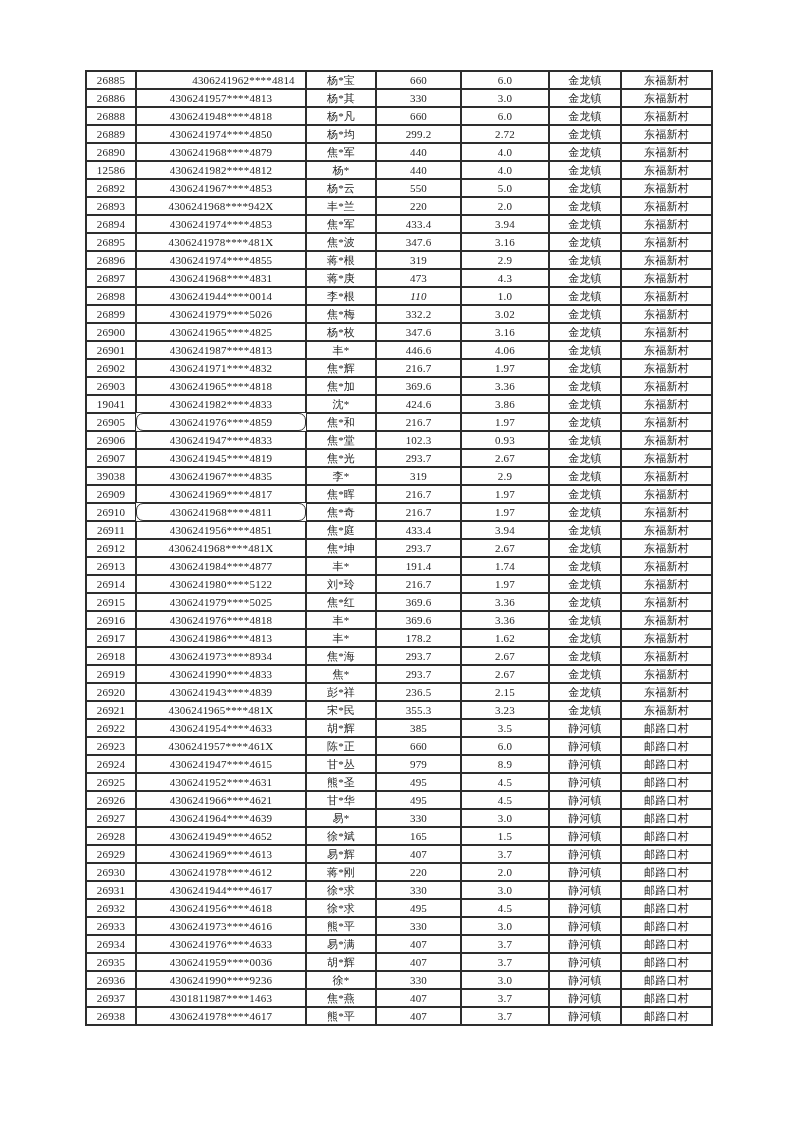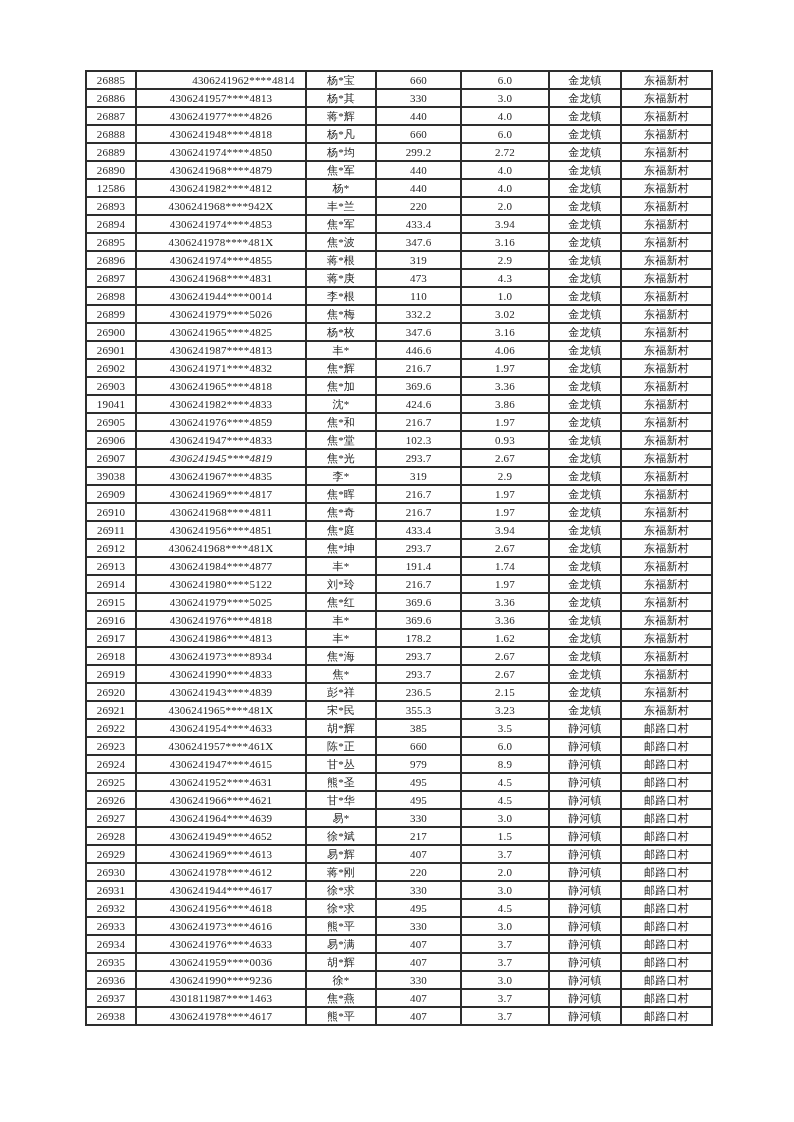--- a/index.html
+++ b/index.html
@@ -74,29 +74,20 @@
         <tr>
           <td style="border-color: rgb(46, 46, 46);">26886</td>
           <td style="border-color: rgb(46, 46, 46);">4306241957****4813</td>
           <td style="border-color: rgb(46, 46, 46);">杨*其</td>
           <td style="border-color: rgb(46, 46, 46);">330</td>
           <td style="border-color: rgb(46, 46, 46);">3.0</td>
           <td style="border-color: rgb(46, 46, 46);">金龙镇</td>
           <td style="border-color: rgb(46, 46, 46);">东福新村</td>
         </tr>
         <tr>
-          <td style="border-color: rgb(46, 46, 46);">26887</td>
-          <td style="border-color: rgb(46, 46, 46);">4306241977****4826</td>
-          <td style="border-color: rgb(46, 46, 46);">蒋*辉</td>
-          <td style="border-color: rgb(46, 46, 46);">440</td>
-          <td style="border-color: rgb(46, 46, 46);">4.0</td>
-          <td style="border-color: rgb(46, 46, 46);">金龙镇</td>
-          <td style="border-color: rgb(46, 46, 46);">东福新村</td>
-        </tr>
-        <tr>
           <td style="border-color: rgb(46, 46, 46);">26888</td>
           <td style="border-color: rgb(46, 46, 46);">4306241948****4818</td>
           <td style="border-color: rgb(46, 46, 46);">杨*凡</td>
           <td style="border-color: rgb(46, 46, 46);">660</td>
           <td style="border-color: rgb(46, 46, 46);">6.0</td>
           <td style="border-color: rgb(46, 46, 46);">金龙镇</td>
           <td style="border-color: rgb(46, 46, 46);">东福新村</td>
         </tr>
         <tr>
           <td style="border-color: rgb(46, 46, 46);">26889</td>
@@ -119,20 +110,29 @@
         <tr>
           <td style="border-color: rgb(46, 46, 46);">12586</td>
           <td style="border-color: rgb(46, 46, 46);">4306241982****4812</td>
           <td style="border-color: rgb(46, 46, 46);">杨*</td>
           <td style="border-color: rgb(46, 46, 46);">440</td>
           <td style="border-color: rgb(46, 46, 46);">4.0</td>
           <td style="border-color: rgb(46, 46, 46);">金龙镇</td>
           <td style="border-color: rgb(46, 46, 46);">东福新村</td>
         </tr>
         <tr>
+          <td style="border-color: rgb(46, 46, 46);">26892</td>
+          <td style="border-color: rgb(46, 46, 46);">4306241967****4853</td>
+          <td style="border-color: rgb(46, 46, 46);">杨*云</td>
+          <td style="border-color: rgb(46, 46, 46);">550</td>
+          <td style="border-color: rgb(46, 46, 46);">5.0</td>
+          <td style="border-color: rgb(46, 46, 46);">金龙镇</td>
+          <td style="border-color: rgb(46, 46, 46);">东福新村</td>
+        </tr>
+        <tr>
           <td style="border-color: rgb(46, 46, 46);">26893</td>
           <td style="border-color: rgb(46, 46, 46);">4306241968****942X</td>
           <td style="border-color: rgb(46, 46, 46);">丰*兰</td>
           <td style="border-color: rgb(46, 46, 46);">220</td>
           <td style="border-color: rgb(46, 46, 46);">2.0</td>
           <td style="border-color: rgb(46, 46, 46);">金龙镇</td>
           <td style="border-color: rgb(46, 46, 46);">东福新村</td>
         </tr>
         <tr>
           <td style="border-color: rgb(46, 46, 46);">26894</td>
@@ -167,21 +167,21 @@
           <td style="border-color: rgb(46, 46, 46);">蒋*庚</td>
           <td style="border-color: rgb(46, 46, 46);">473</td>
           <td style="border-color: rgb(46, 46, 46);">4.3</td>
           <td style="border-color: rgb(46, 46, 46);">金龙镇</td>
           <td style="border-color: rgb(46, 46, 46);">东福新村</td>
         </tr>
         <tr>
           <td style="border-color: rgb(46, 46, 46);">26898</td>
           <td style="border-color: rgb(46, 46, 46);">4306241944****0014</td>
           <td style="border-color: rgb(46, 46, 46); text-align: center;">李*根</td>
-          <td style="border-color: rgb(46, 46, 46);">110</td>
+          <td style="border-color: rgb(46, 46, 46); font-style: italic;">110</td>
           <td style="border-color: rgb(46, 46, 46);">1.0</td>
           <td style="border-color: rgb(46, 46, 46);">金龙镇</td>
           <td style="border-color: rgb(46, 46, 46);">东福新村</td>
         </tr>
         <tr>
           <td style="border-color: rgb(46, 46, 46);">26899</td>
           <td style="border-color: rgb(46, 46, 46);">4306241979****5026</td>
           <td style="border-color: rgb(46, 46, 46); margin-top: 28px;">焦*梅</td>
           <td style="border-color: rgb(46, 46, 46);">332.2</td>
           <td style="border-color: rgb(46, 46, 46);">3.02</td>
@@ -228,39 +228,39 @@
           <td style="border-color: rgb(46, 46, 46);">19041</td>
           <td style="border-color: rgb(46, 46, 46);">4306241982****4833</td>
           <td style="border-color: rgb(46, 46, 46);">沈*</td>
           <td style="border-color: rgb(46, 46, 46);">424.6</td>
           <td style="border-color: rgb(46, 46, 46);">3.86</td>
           <td style="border-color: rgb(46, 46, 46);">金龙镇</td>
           <td style="border-color: rgb(46, 46, 46);">东福新村</td>
         </tr>
         <tr>
           <td style="border-color: rgb(46, 46, 46);">26905</td>
-          <td style="border-color: rgb(46, 46, 46);">4306241976****4859</td>
+          <td style="border-color: rgb(46, 46, 46); border-radius: 7px;">4306241976****4859</td>
           <td style="border-color: rgb(46, 46, 46);">焦*和</td>
           <td style="border-color: rgb(46, 46, 46);">216.7</td>
           <td style="border-color: rgb(46, 46, 46);">1.97</td>
           <td style="border-color: rgb(46, 46, 46);">金龙镇</td>
           <td style="border-color: rgb(46, 46, 46);">东福新村</td>
         </tr>
         <tr>
           <td style="border-color: rgb(46, 46, 46);">26906</td>
           <td style="border-color: rgb(46, 46, 46);">4306241947****4833</td>
           <td style="border-color: rgb(46, 46, 46);">焦*堂</td>
           <td style="border-color: rgb(46, 46, 46);">102.3</td>
           <td style="border-color: rgb(46, 46, 46);">0.93</td>
           <td style="border-color: rgb(46, 46, 46);">金龙镇</td>
           <td style="border-color: rgb(46, 46, 46);">东福新村</td>
         </tr>
         <tr>
           <td style="border-color: rgb(46, 46, 46);">26907</td>
-          <td style="border-color: rgb(46, 46, 46); font-style: italic;">4306241945****4819</td>
+          <td style="border-color: rgb(46, 46, 46);">4306241945****4819</td>
           <td style="border-color: rgb(46, 46, 46);">焦*光</td>
           <td style="border-color: rgb(46, 46, 46);">293.7</td>
           <td style="border-color: rgb(46, 46, 46);">2.67</td>
           <td style="border-color: rgb(46, 46, 46);">金龙镇</td>
           <td style="border-color: rgb(46, 46, 46);">东福新村</td>
         </tr>
         <tr>
           <td style="border-color: rgb(46, 46, 46);">39038</td>
           <td style="border-color: rgb(46, 46, 46);">4306241967****4835</td>
           <td style="border-color: rgb(46, 46, 46);">李*</td>
@@ -273,21 +273,21 @@
           <td style="border-color: rgb(46, 46, 46);">26909</td>
           <td style="border-color: rgb(46, 46, 46);">4306241969****4817</td>
           <td style="border-color: rgb(46, 46, 46);">焦*晖</td>
           <td style="border-color: rgb(46, 46, 46);">216.7</td>
           <td style="border-color: rgb(46, 46, 46);">1.97</td>
           <td style="border-color: rgb(46, 46, 46);">金龙镇</td>
           <td style="border-color: rgb(46, 46, 46);">东福新村</td>
         </tr>
         <tr>
           <td style="border-color: rgb(46, 46, 46);">26910</td>
-          <td style="border-color: rgb(46, 46, 46);">4306241968****4811</td>
+          <td style="border-color: rgb(46, 46, 46); border-radius: 7px;">4306241968****4811</td>
           <td style="border-color: rgb(46, 46, 46);">焦*奇</td>
           <td style="border-color: rgb(46, 46, 46);">216.7</td>
           <td style="border-color: rgb(46, 46, 46);">1.97</td>
           <td style="border-color: rgb(46, 46, 46);">金龙镇</td>
           <td style="border-color: rgb(46, 46, 46);">东福新村</td>
         </tr>
         <tr>
           <td style="border-color: rgb(46, 46, 46);">26911</td>
           <td style="border-color: rgb(46, 46, 46);">4306241956****4851</td>
           <td style="border-color: rgb(46, 46, 46);">焦*庭</td>
@@ -437,21 +437,21 @@
           <td style="border-color: rgb(46, 46, 46);">易*</td>
           <td style="border-color: rgb(46, 46, 46);">330</td>
           <td style="border-color: rgb(46, 46, 46);">3.0</td>
           <td style="border-color: rgb(46, 46, 46);">静河镇</td>
           <td style="border-color: rgb(46, 46, 46);">邮路口村</td>
         </tr>
         <tr>
           <td style="border-color: rgb(46, 46, 46);">26928</td>
           <td style="border-color: rgb(46, 46, 46);">4306241949****4652</td>
           <td style="border-color: rgb(46, 46, 46);">徐*斌</td>
-          <td style="border-color: rgb(46, 46, 46);">217</td>
+          <td style="border-color: rgb(46, 46, 46);">165</td>
           <td style="border-color: rgb(46, 46, 46);">1.5</td>
           <td style="border-color: rgb(46, 46, 46);">静河镇</td>
           <td style="border-color: rgb(46, 46, 46);">邮路口村</td>
         </tr>
         <tr>
           <td style="border-color: rgb(46, 46, 46);">26929</td>
           <td style="border-color: rgb(46, 46, 46);">4306241969****4613</td>
           <td style="border-color: rgb(46, 46, 46);">易*辉</td>
           <td style="border-color: rgb(46, 46, 46);">407</td>
           <td style="border-color: rgb(46, 46, 46);">3.7</td>

